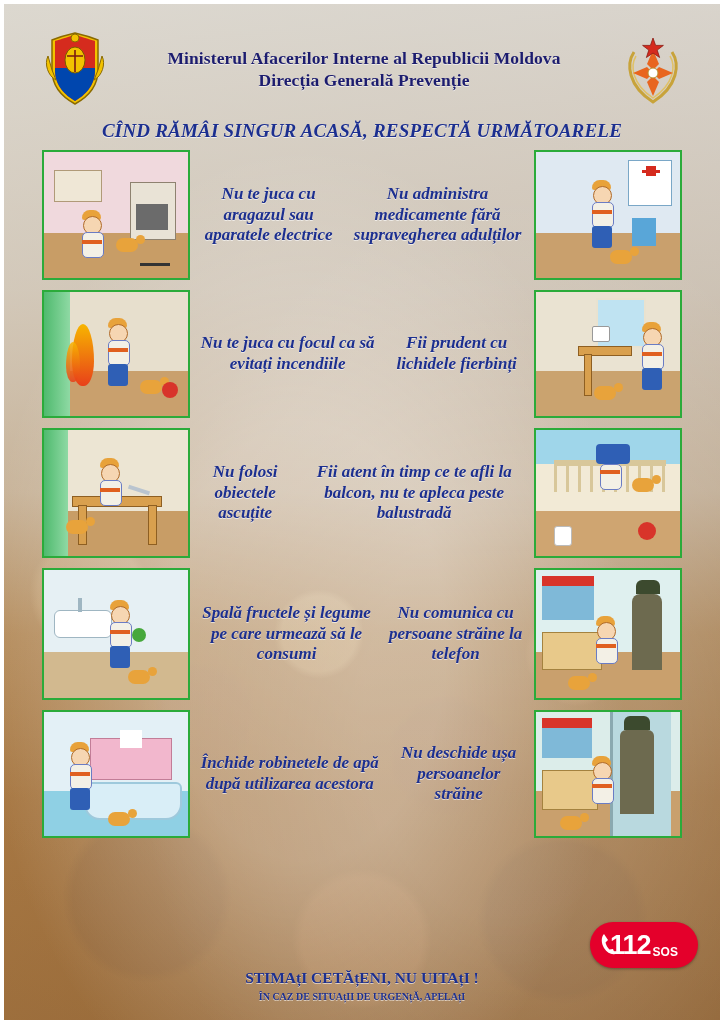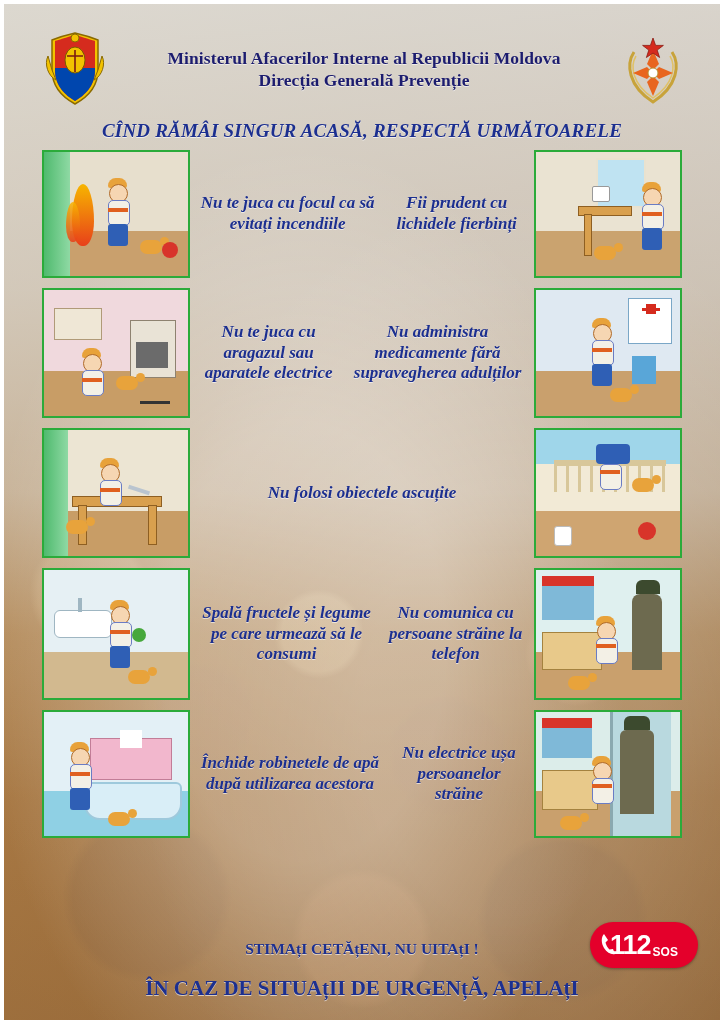--- a/index.html
+++ b/index.html
@@ -143,21 +143,21 @@
     text-align: center;
   }
   .footer .f-line {
     color: #1c2f8f;
     font-weight: bold;
     line-height: 1.5;
     text-shadow: 0 1px 0 rgba(255,255,255,0.6);
   }
   .footer .f1 { font-size: 15.5px; }
   .footer .f2 { font-size: 15.5px; }
-  .footer .f3 { font-size: 21px; margin-top: 12px; }
+  .footer .f3 { font-size: 10px; margin-top: 0; }
   .badge112 {
     position: absolute;
     right: 22px;
     bottom: 52px;
     width: 108px;
     height: 46px;
     background: #e4002b;
     border-radius: 24px;
     color: #fff;
     display: flex;
@@ -228,20 +228,56 @@
         <circle cx="33" cy="43" r="5" fill="#fff" stroke="#b8912f" stroke-width="1"></circle>
       </svg>
     </div>
   </div>
 
   <div class="subtitle">CÎND RĂMÂI SINGUR ACASĂ, RESPECTĂ URMĂTOARELE</div>
 
   <div class="rows">
 
     <div class="row">
+      <div class="cell-img" style="width:148px;height:130px;">
+        <div class="scene">
+          <div class="wall" style="background:#f0d9dd;"></div>
+          <div class="floor" style="background:#c89d66;"></div>
+          <div style="position:absolute;left:10px;top:18px;width:46px;height:30px;background:#efe7d6;border:1px solid #b09a78;"></div>
+          <div style="position:absolute;left:86px;top:30px;width:44px;height:56px;background:#e9e3d6;border:1.5px solid #8e8270;"></div>
+          <div style="position:absolute;left:92px;top:52px;width:32px;height:26px;background:#6b6b6b;"></div>
+          <div class="boy-hair" style="left:38px;top:58px;"></div>
+          <div class="boy-head" style="left:39px;top:64px;"></div>
+          <div class="boy-body" style="left:38px;top:80px;"></div>
+          <div class="stripe" style="left:38px;top:88px;"></div>
+          <div class="cat" style="left:72px;bottom:26px;"></div>
+          <div style="position:absolute;left:96px;bottom:12px;width:30px;height:3px;background:#333;"></div>
+        </div>
+      </div>
+      <div class="cell-text">Nu te juca cu aragazul sau aparatele electrice</div>
+      <div class="cell-text">Nu administra medicamente fără supravegherea adulților</div>
+      <div class="cell-img" style="width:148px;height:130px;">
+        <div class="scene">
+          <div class="wall" style="background:#dfe9f2;"></div>
+          <div class="floor" style="background:#c9a06d;"></div>
+          <div style="position:absolute;right:8px;top:8px;width:42px;height:44px;background:#fff;border:1.5px solid #7aa7c7;"></div>
+          <div style="position:absolute;right:24px;top:14px;width:10px;height:10px;background:#d52b1e;"></div>
+          <div style="position:absolute;right:20px;top:18px;width:18px;height:3px;background:#d52b1e;"></div>
+          <div class="boy-hair" style="left:56px;top:28px;"></div>
+          <div class="boy-head" style="left:57px;top:34px;"></div>
+          <div class="boy-body" style="left:56px;top:50px;"></div>
+          <div class="stripe" style="left:56px;top:58px;"></div>
+          <div class="boy-legs" style="left:56px;top:74px;"></div>
+          <div style="position:absolute;left:96px;top:66px;width:24px;height:28px;background:#59a6d8;"></div>
+          <div class="cat" style="left:74px;bottom:14px;"></div>
+        </div>
+      </div>
+    </div>
+
+    <div class="row">
       <div class="cell-img" style="width:148px;height:128px;">
         <div class="scene">
           <div class="wall" style="background:#e7dfcd;"></div>
           <div class="floor" style="background:#c9a06d;"></div>
           <div class="curtain" style="left:0;width:26px;"></div>
           <div class="flame" style="left:28px;bottom:30px;width:22px;height:62px;"></div>
           <div class="flame" style="left:22px;bottom:34px;width:14px;height:40px;opacity:.85;"></div>
           <div class="boy-hair" style="left:64px;top:26px;"></div>
           <div class="boy-head" style="left:65px;top:32px;"></div>
           <div class="boy-body" style="left:64px;top:48px;"></div>
@@ -267,71 +303,36 @@
           <div class="stripe" style="left:106px;top:60px;"></div>
           <div class="boy-legs" style="left:106px;top:76px;"></div>
           <div class="cat" style="left:58px;bottom:16px;"></div>
         </div>
       </div>
     </div>
 
     <div class="row">
       <div class="cell-img" style="width:148px;height:130px;">
         <div class="scene">
-          <div class="wall" style="background:#f0d9dd;"></div>
-          <div class="floor" style="background:#c89d66;"></div>
-          <div style="position:absolute;left:10px;top:18px;width:46px;height:30px;background:#efe7d6;border:1px solid #b09a78;"></div>
-          <div style="position:absolute;left:86px;top:30px;width:44px;height:56px;background:#e9e3d6;border:1.5px solid #8e8270;"></div>
-          <div style="position:absolute;left:92px;top:52px;width:32px;height:26px;background:#6b6b6b;"></div>
-          <div class="boy-hair" style="left:38px;top:58px;"></div>
-          <div class="boy-head" style="left:39px;top:64px;"></div>
-          <div class="boy-body" style="left:38px;top:80px;"></div>
-          <div class="stripe" style="left:38px;top:88px;"></div>
-          <div class="cat" style="left:72px;bottom:26px;"></div>
-          <div style="position:absolute;left:96px;bottom:12px;width:30px;height:3px;background:#333;"></div>
-        </div>
-      </div>
-      <div class="cell-text">Nu te juca cu aragazul sau aparatele electrice</div>
-      <div class="cell-text">Nu administra medicamente fără supravegherea adulților</div>
-      <div class="cell-img" style="width:148px;height:130px;">
-        <div class="scene">
-          <div class="wall" style="background:#dfe9f2;"></div>
-          <div class="floor" style="background:#c9a06d;"></div>
-          <div style="position:absolute;right:8px;top:8px;width:42px;height:44px;background:#fff;border:1.5px solid #7aa7c7;"></div>
-          <div style="position:absolute;right:24px;top:14px;width:10px;height:10px;background:#d52b1e;"></div>
-          <div style="position:absolute;right:20px;top:18px;width:18px;height:3px;background:#d52b1e;"></div>
-          <div class="boy-hair" style="left:56px;top:28px;"></div>
-          <div class="boy-head" style="left:57px;top:34px;"></div>
-          <div class="boy-body" style="left:56px;top:50px;"></div>
-          <div class="stripe" style="left:56px;top:58px;"></div>
-          <div class="boy-legs" style="left:56px;top:74px;"></div>
-          <div style="position:absolute;left:96px;top:66px;width:24px;height:28px;background:#59a6d8;"></div>
-          <div class="cat" style="left:74px;bottom:14px;"></div>
-        </div>
-      </div>
-    </div>
-
-    <div class="row">
-      <div class="cell-img" style="width:148px;height:130px;">
-        <div class="scene">
           <div class="wall" style="background:#ece5d3;"></div>
           <div class="floor" style="background:#c89d66;"></div>
           <div class="curtain" style="left:0;width:24px;"></div>
           <div class="tbl" style="left:28px;top:66px;width:88px;height:9px;"></div>
           <div class="tbl" style="left:34px;top:75px;width:7px;height:38px;"></div>
           <div class="tbl" style="left:104px;top:75px;width:7px;height:38px;"></div>
           <div class="boy-hair" style="left:56px;top:28px;"></div>
           <div class="boy-head" style="left:57px;top:34px;"></div>
           <div class="boy-body" style="left:56px;top:50px;"></div>
           <div class="stripe" style="left:56px;top:58px;"></div>
           <div style="position:absolute;left:84px;top:58px;width:22px;height:4px;background:#b9c4cf;transform:rotate(18deg);"></div>
           <div class="cat" style="left:22px;bottom:22px;"></div>
         </div>
       </div>
       <div class="cell-text">Nu folosi obiectele ascuțite</div>
+      <div class="cell-text">Fii atent în timp ce te afli la balcon, nu te apleca peste balustradă</div>
       <div class="cell-img" style="width:148px;height:130px;">
         <div class="scene">
           <div class="wall" style="background:#f2ead6;"></div>
           <div class="floor" style="background:#cfa571;"></div>
           <div style="position:absolute;left:0;right:0;top:0;height:34px;background:#9fd6ea;"></div>
           <div style="position:absolute;left:18px;top:30px;width:112px;height:6px;background:#d8c79a;"></div>
           <div style="position:absolute;left:18px;top:36px;width:112px;height:26px;background:repeating-linear-gradient(90deg,#d8c79a 0 3px,rgba(0,0,0,0) 3px 12px);"></div>
           <div class="boy-legs" style="left:60px;top:14px;width:34px;height:20px;border-radius:4px;"></div>
           <div class="boy-body" style="left:64px;top:34px;"></div>
           <div class="stripe" style="left:64px;top:40px;"></div>
@@ -388,21 +389,21 @@
           <div style="position:absolute;left:40px;top:70px;width:94px;height:34px;background:#d9eef7;border:2px solid #9ec9dc;border-radius:6px 6px 16px 16px;"></div>
           <div class="boy-hair" style="left:26px;top:30px;"></div>
           <div class="boy-head" style="left:27px;top:36px;"></div>
           <div class="boy-body" style="left:26px;top:52px;"></div>
           <div class="stripe" style="left:26px;top:60px;"></div>
           <div class="boy-legs" style="left:26px;top:76px;"></div>
           <div class="cat" style="left:64px;bottom:10px;"></div>
         </div>
       </div>
       <div class="cell-text">Închide robinetele de apă după utilizarea acestora</div>
-      <div class="cell-text">Nu electrice ușa persoanelor străine</div>
+      <div class="cell-text">Nu deschide ușa persoanelor străine</div>
       <div class="cell-img" style="width:148px;height:128px;">
         <div class="scene">
           <div class="wall" style="background:#dcedea;"></div>
           <div class="floor" style="background:#c9a06d;"></div>
           <div style="position:absolute;left:6px;top:6px;width:50px;height:10px;background:#d8342a;"></div>
           <div style="position:absolute;left:6px;top:16px;width:50px;height:30px;background:#7fb9d8;"></div>
           <div style="position:absolute;left:6px;top:58px;width:54px;height:38px;background:#e8c98a;border:1px solid #a4823f;"></div>
           <div style="position:absolute;left:74px;top:0;width:58px;height:128px;background:#b9d9df;border-left:3px solid #8aa9b0;"></div>
           <div style="position:absolute;left:84px;top:18px;width:34px;height:84px;background:#6d6a4f;border-radius:6px 6px 0 0;"></div>
           <div style="position:absolute;left:88px;top:4px;width:26px;height:14px;background:#3c4a2e;border-radius:6px 6px 0 0;"></div>

